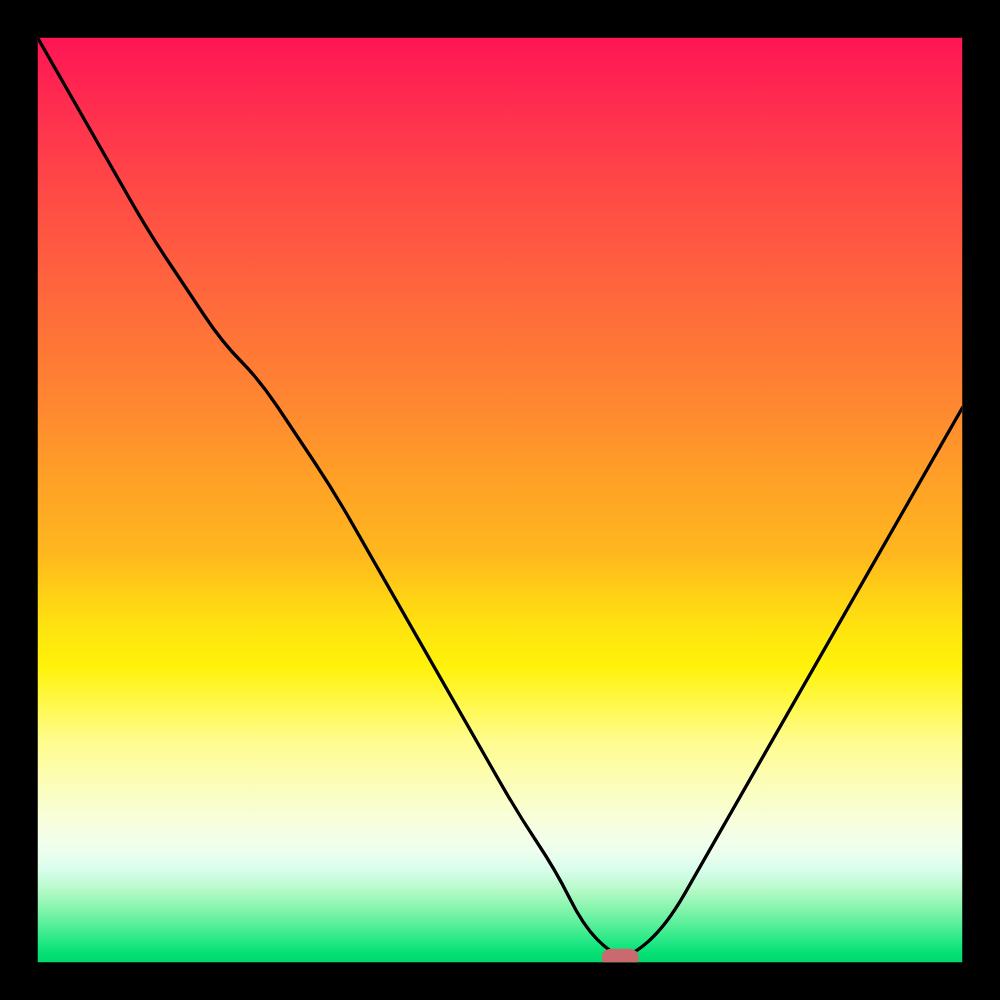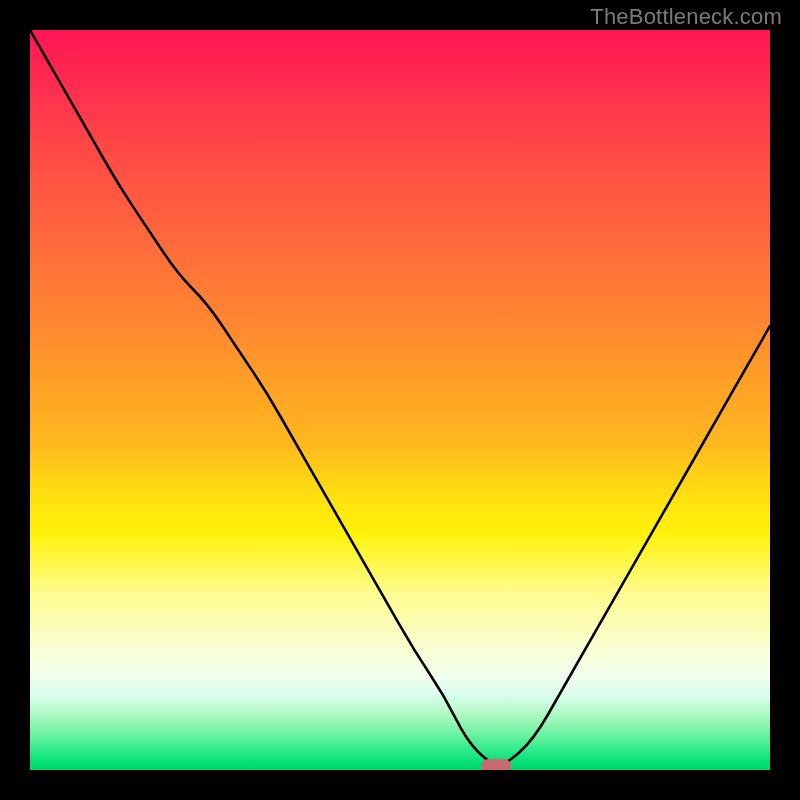--- a/index.html
+++ b/index.html
@@ -87,21 +87,20 @@
   }
   .marker {
     fill: #c96a6e;
     stroke: none;
   }
 </style>
 </head>
 <body>
 
 <div class="frame">
-  <div class="watermark">TheBottleneck.com</div>
 
   <div class="plot-area">
     <div class="gradient-bg"></div>
 
     <svg class="curve-svg" viewBox="0 0 740 740" preserveAspectRatio="none">
       <path class="curve-path" id="curve" d="M 0 0 Q 0 0 14.8 25.899999999999977 Q 29.6 51.799999999999955 44.400000000000006 77.69999999999999 Q 59.2 103.60000000000002 74 129.5 Q 88.8 155.39999999999998 103.6 177.60000000000002 Q 118.4 199.80000000000007 133.2 222.00000000000003 Q 148 244.2 162.8 259 Q 177.6 273.8 192.4 296 Q 207.20000000000002 318.20000000000005 222 340.4 Q 236.8 362.59999999999997 251.6 388.5 Q 266.4 414.4 281.2 440.29999999999995 Q 296 466.2 310.8 492.1 Q 325.6 518 340.4 543.9 Q 355.2 569.8 370 595.7 Q 384.8 621.6 399.6 643.8 Q 414.40000000000003 666 425.5 688.2 Q 436.59999999999997 710.4 447.7 721.5 Q 458.8 732.6 466.20000000000005 734.45 Q 473.6 736.3 488.40000000000003 723.3499999999999 Q 503.20000000000005 710.4 518 684.5 Q 532.8 658.6 547.5999999999999 632.7 Q 562.4 606.8 577.2 580.9 Q 592 555 606.8 529.1 Q 621.6 503.2 636.4000000000001 477.29999999999995 Q 651.2 451.4 666 425.5 Q 680.8000000000001 399.59999999999997 695.6 373.69999999999993 Q 710.4 347.79999999999995 725.2 321.9 T 740 296"></path>
       <rect class="marker" id="marker" rx="7" ry="7" x="451.4" y="728.9" width="29.6" height="14.8"></rect>
     </svg>
   </div>
 </div>

